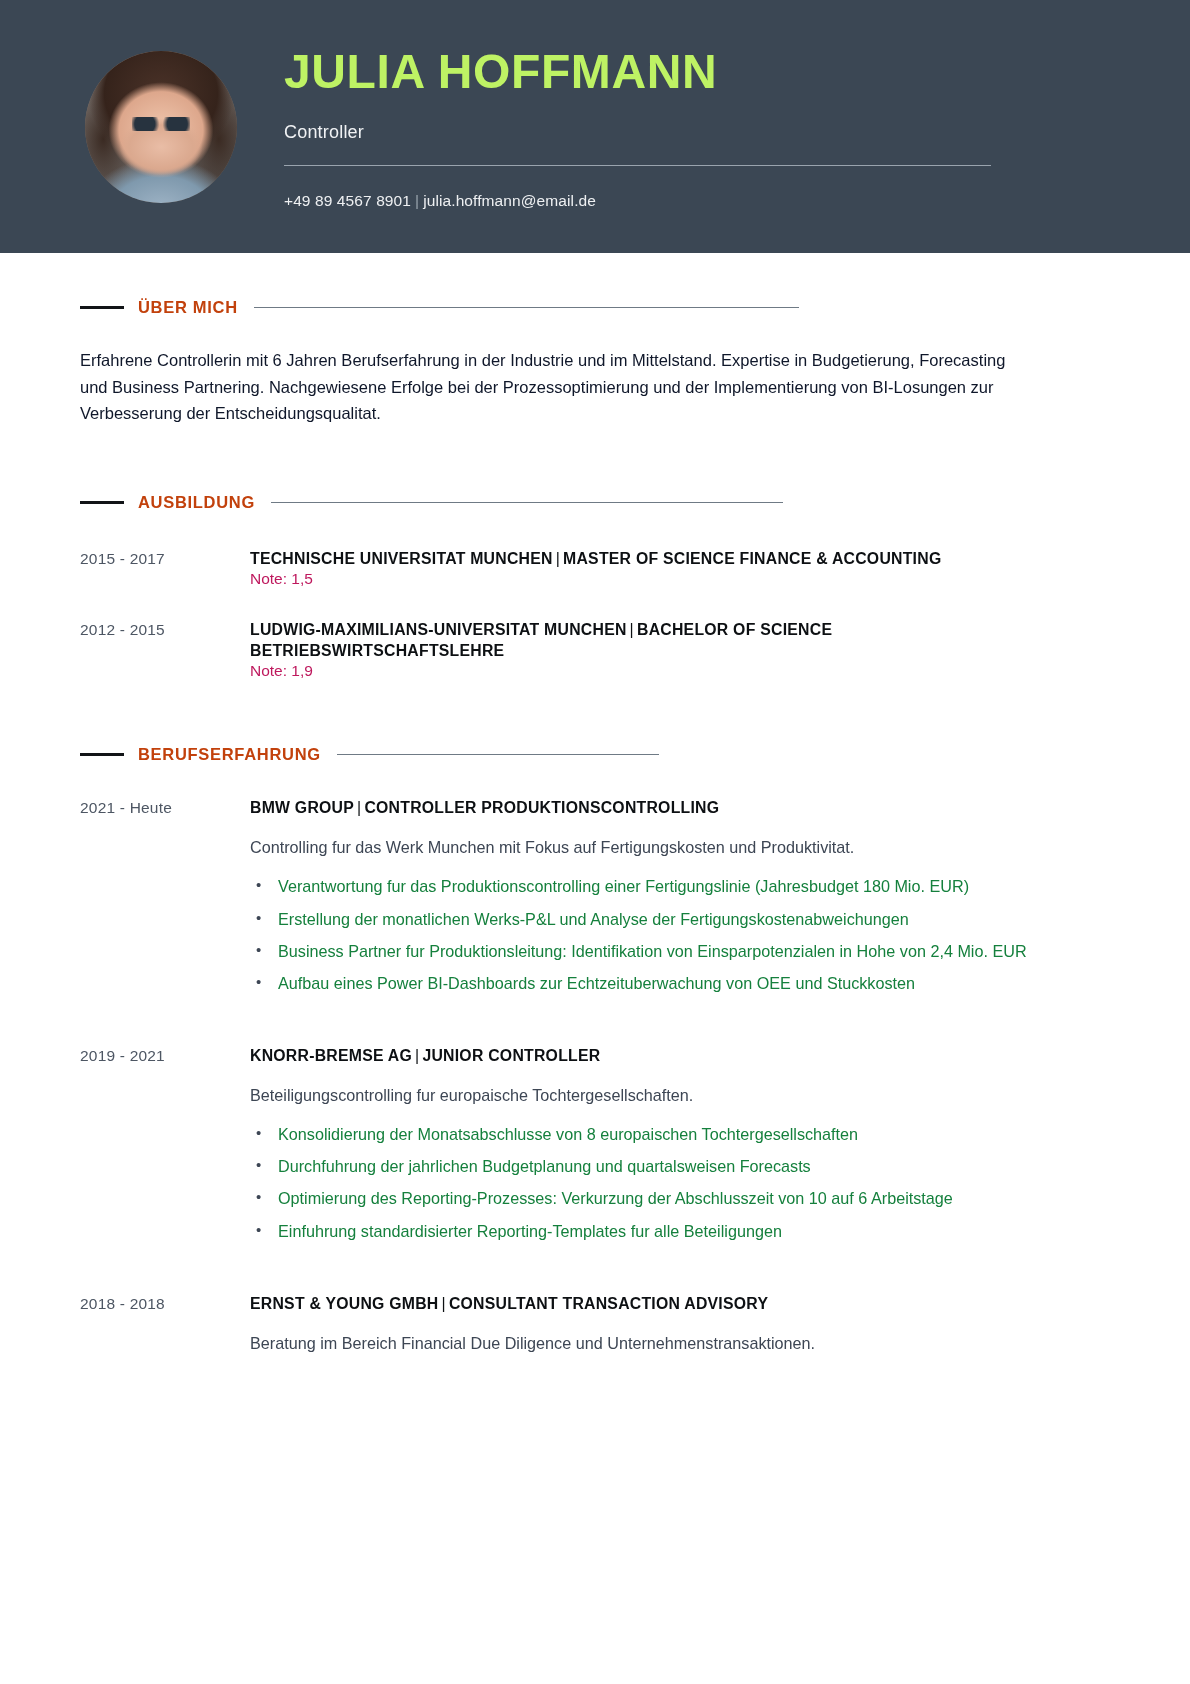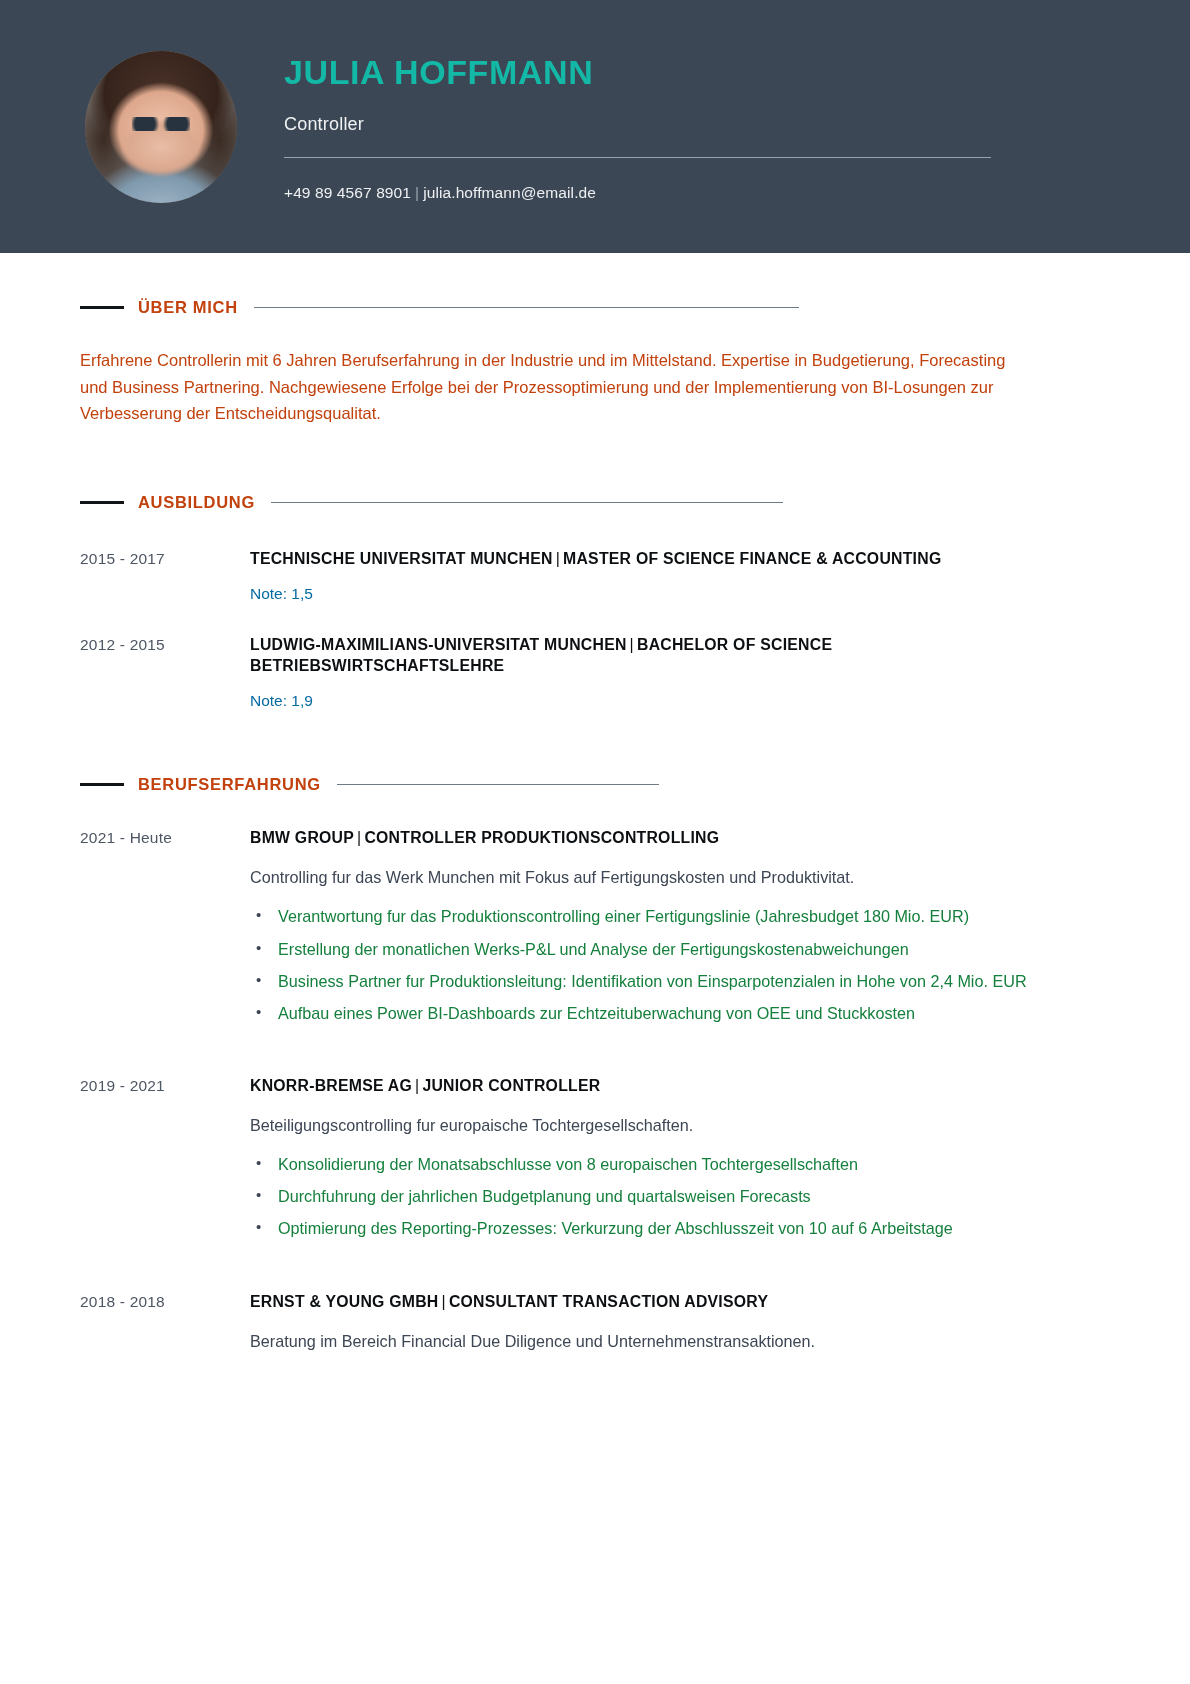--- a/index.html
+++ b/index.html
@@ -61,22 +61,22 @@
       radial-gradient(circle at 78% 50%, #27333f 0 22%, rgba(39,51,63,0) 32%);
   }
 
   .header-text {
     margin-left: 47px;
     flex: 1 1 auto;
     padding-top: 4px;
   }
 
   .name {
-    color: #14b8a6;
-    font-size: 34px;
+    color: #bef264;
+    font-size: 48px;
     font-weight: bold;
     letter-spacing: 0.6px;
     line-height: 1.05;
   }
 
   .job-title {
     color: #f0f2f4;
     font-size: 18px;
     font-weight: normal;
     margin-top: 24px;
@@ -126,21 +126,21 @@
     height: 1px;
     background: #6f7a85;
   }
   .head-about   .section-rule { max-width: 545px; }
   .head-edu     .section-rule { max-width: 512px; }
   .head-exp     .section-rule { max-width: 322px; }
 
   .about-text {
     font-size: 16.5px;
     line-height: 1.62;
-    color: #c2410c;
+    color: #0f172a;
     margin-top: 30px;
     max-width: 955px;
   }
 
   
   .entry {
     display: flex;
     align-items: flex-start;
   }
   .entry-date {
@@ -160,22 +160,22 @@
     letter-spacing: 0.25px;
     line-height: 1.33;
   }
   .entry-title .bar {
     font-weight: normal;
     color: #0d1013;
     padding: 0 3px;
   }
   .entry-note {
     font-size: 15.5px;
-    color: #0369a1;
-    margin-top: 16px;
+    color: #be185d;
+    margin-top: 1px;
   }
   .entry-desc {
     font-size: 16.2px;
     color: #3d4654;
     margin-top: 17px;
     line-height: 1.5;
   }
 
   ul.bullets {
     list-style: none;
@@ -292,20 +292,21 @@
         <div class="entry-date">2019 - 2021</div>
         <div class="entry-main">
           <div class="entry-title">
             <span>KNORR-BREMSE AG</span><span class="bar">|</span><span>JUNIOR CONTROLLER</span>
           </div>
           <div class="entry-desc">Beteiligungscontrolling fur europaische Tochtergesellschaften.</div>
           <ul class="bullets">
             <li>Konsolidierung der Monatsabschlusse von 8 europaischen Tochtergesellschaften</li>
             <li>Durchfuhrung der jahrlichen Budgetplanung und quartalsweisen Forecasts</li>
             <li>Optimierung des Reporting-Prozesses: Verkurzung der Abschlusszeit von 10 auf 6 Arbeitstage</li>
+            <li>Einfuhrung standardisierter Reporting-Templates fur alle Beteiligungen</li>
           </ul>
         </div>
       </div>
 
       <div class="entry exp-next">
         <div class="entry-date">2018 - 2018</div>
         <div class="entry-main">
           <div class="entry-title">
             <span>ERNST &amp; YOUNG GMBH</span><span class="bar">|</span><span>CONSULTANT TRANSACTION ADVISORY</span>
           </div>

